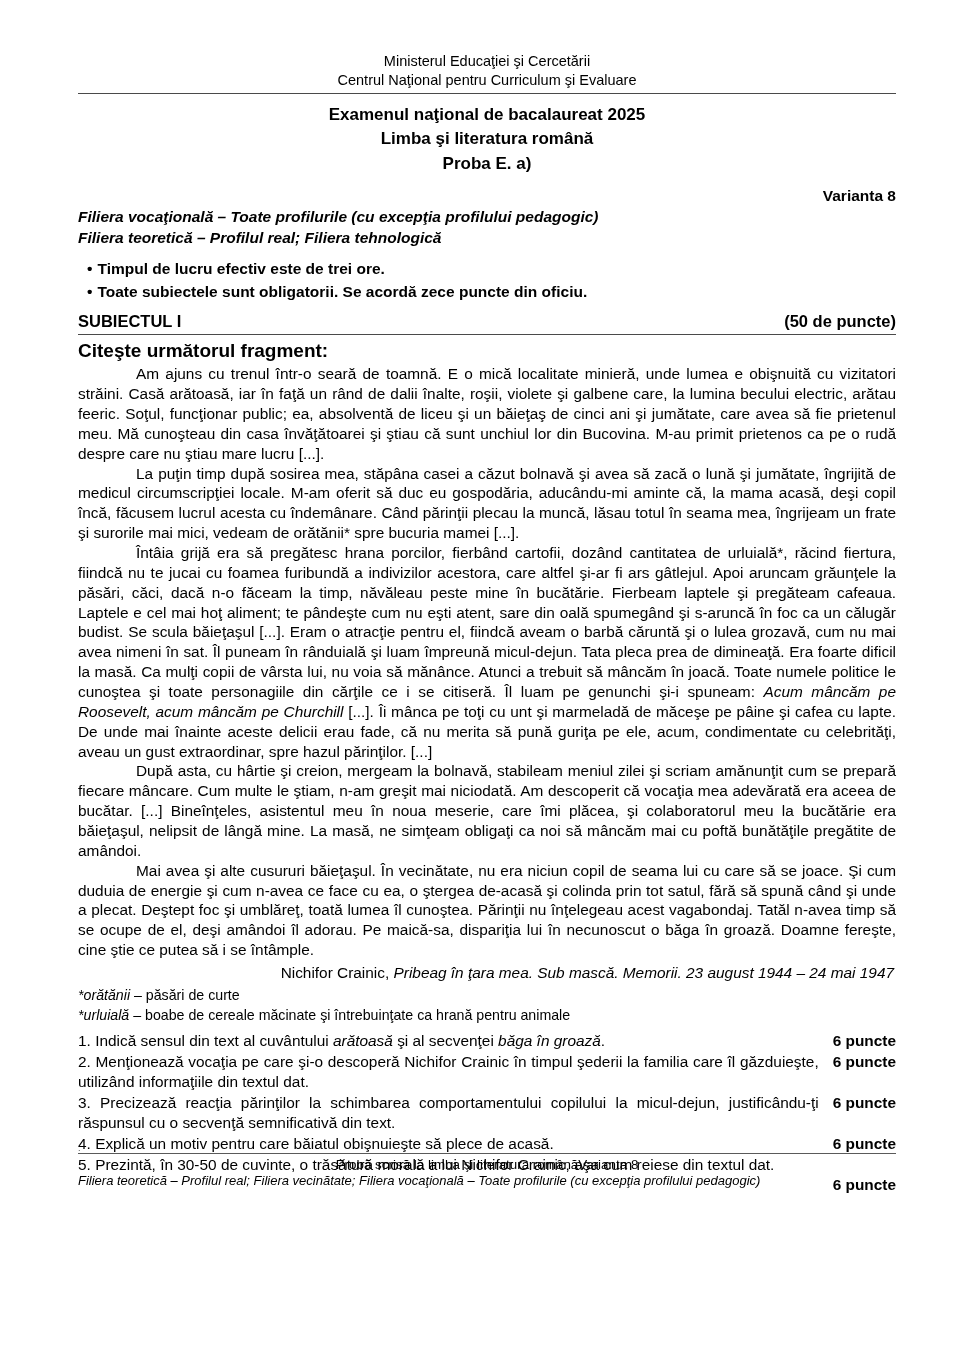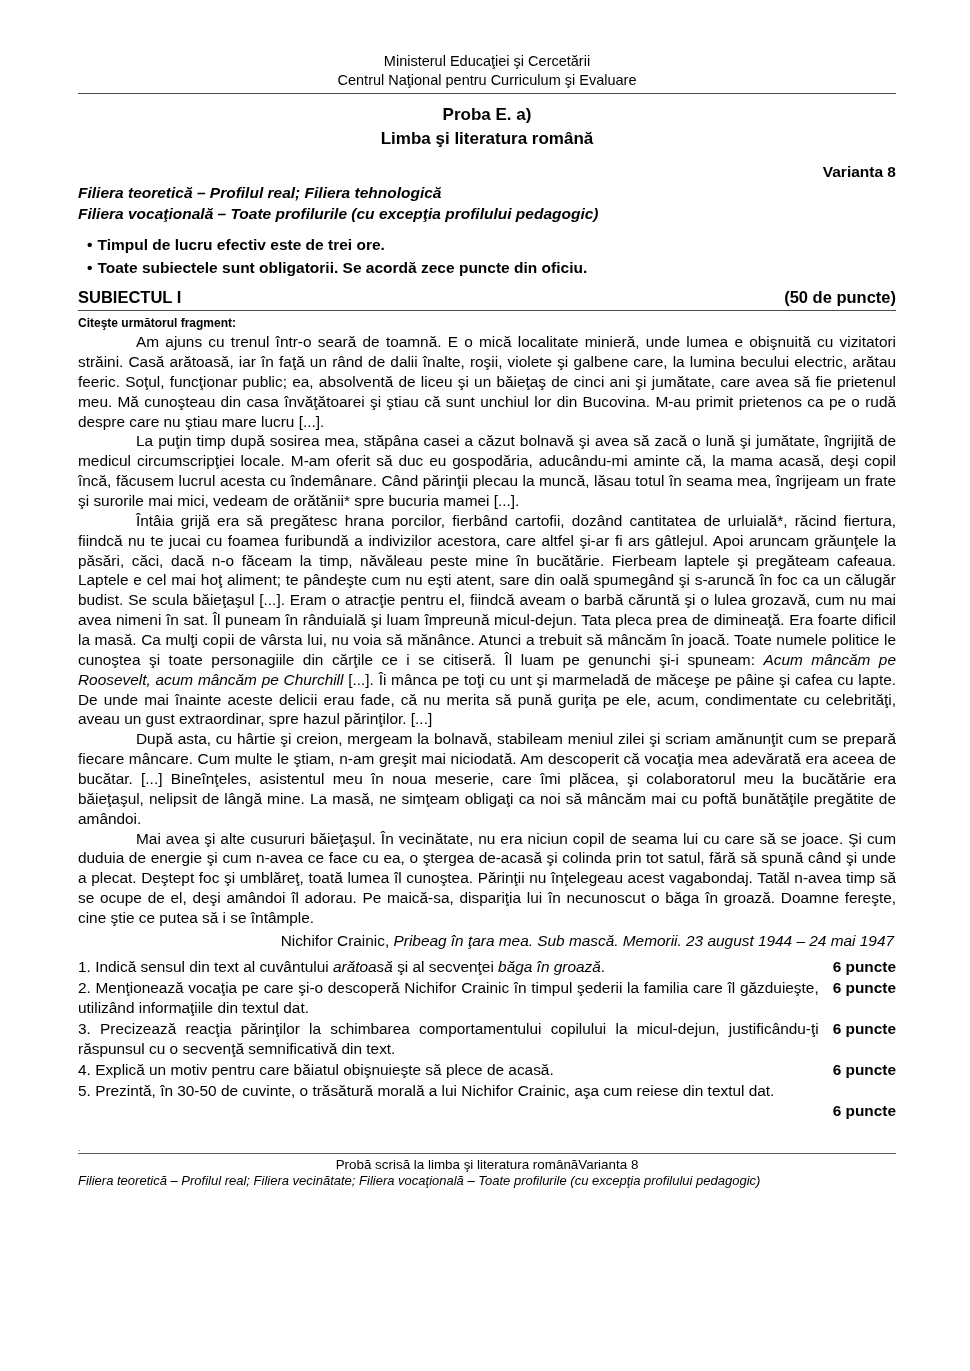--- a/index.html
+++ b/index.html
@@ -77,21 +77,21 @@
     display: flex;
     justify-content: space-between;
     align-items: center;
     font-weight: bold;
     font-size: 16.5px;
     margin-top: 9px;
   }
 
   .cerinta {
     font-weight: bold;
-    font-size: 12px;
+    font-size: 19px;
     margin-top: 5px;
   }
 
   
   .fragment {
     font-size: 15.4px;
     line-height: 1.29;
     text-align: justify;
     margin-top: 2px;
   }
@@ -181,29 +181,30 @@
 
 <div class="page">
 
   <div class="masthead">
     <div>Ministerul Educaţiei şi Cercetării</div>
     <div>Centrul Naţional pentru Curriculum şi Evaluare</div>
   </div>
   <hr class="rule dark">
 
   <div class="exam-title">
+    <div>Examenul naţional de bacalaureat 2025</div>
+    <div>Limba şi literatura română</div>
     <div>Proba E. a)</div>
-    <div>Limba şi literatura română</div>
   </div>
 
   <div class="varianta-top">Varianta 8</div>
 
   <div class="filiera">
+    <div>Filiera vocaţională – Toate profilurile (cu excepţia profilului pedagogic)</div>
     <div>Filiera teoretică – Profilul real; Filiera tehnologică</div>
-    <div>Filiera vocaţională – Toate profilurile (cu excepţia profilului pedagogic)</div>
   </div>
 
   <div class="bullets">
     <div><span class="dot">•</span><span>Timpul de lucru efectiv este de trei ore.</span></div>
     <div><span class="dot">•</span><span>Toate subiectele sunt obligatorii. Se acordă zece puncte din oficiu.</span></div>
   </div>
 
   <div class="subiect-line">
     <span>SUBIECTUL I</span>
     <span>(50 de puncte)</span>
@@ -215,20 +216,24 @@
   <div class="fragment">
     <p>Am ajuns cu trenul într-o seară de toamnă. E o mică localitate minieră, unde lumea e obişnuită cu vizitatori străini. Casă arătoasă, iar în faţă un rând de dalii înalte, roşii, violete şi galbene care, la lumina becului electric, arătau feeric. Soţul, funcţionar public; ea, absolventă de liceu şi un băieţaş de cinci ani şi jumătate, care avea să fie prietenul meu. Mă cunoşteau din casa învăţătoarei şi ştiau că sunt unchiul lor din Bucovina. M-au primit prietenos ca pe o rudă despre care nu ştiau mare lucru [...].</p>
     <p>La puţin timp după sosirea mea, stăpâna casei a căzut bolnavă şi avea să zacă o lună şi jumătate, îngrijită de medicul circumscripţiei locale. M-am oferit să duc eu gospodăria, aducându-mi aminte că, la mama acasă, deşi copil încă, făcusem lucrul acesta cu îndemânare. Când părinţii plecau la muncă, lăsau totul în seama mea, îngrijeam un frate şi surorile mai mici, vedeam de orătănii* spre bucuria mamei [...].</p>
     <p><span>Întâia grijă era să pregătesc hrana porcilor, fierbând cartofii, dozând cantitatea de urluială*, răcind fiertura, fiindcă nu te jucai cu foamea furibundă a indivizilor acestora, care altfel şi-ar fi ars gâtlejul. Apoi aruncam grăunţele la păsări, căci, dacă n-o făceam la timp, năvăleau peste mine în bucătărie. Fierbeam laptele şi pregăteam cafeaua. Laptele e cel mai hoţ aliment; te pândeşte cum nu eşti atent, sare din oală spumegând şi s-aruncă în foc ca un călugăr budist. Se scula băieţaşul [...]. Eram o atracţie pentru el, fiindcă aveam o barbă căruntă şi o lulea grozavă, cum nu mai avea nimeni în sat. Îl puneam în rânduială şi luam împreună micul-dejun. Tata pleca prea de dimineaţă. Era foarte dificil la masă. Ca mulţi copii de vârsta lui, nu voia să mănânce. Atunci a trebuit să mâncăm în joacă. Toate numele politice le cunoştea şi toate personagiile din cărţile ce i se citiseră. Îl luam pe genunchi şi-i spuneam: </span><i>Acum mâncăm pe Roosevelt, acum mâncăm pe Churchill</i><span> [...]. Îi mânca pe toţi cu unt şi marmeladă de măceşe pe pâine şi cafea cu lapte. De unde mai înainte aceste delicii erau fade, că nu merita să pună guriţa pe ele, acum, condimentate cu celebrităţi, aveau un gust extraordinar, spre hazul părinţilor. [...]</span></p>
     <p>După asta, cu hârtie şi creion, mergeam la bolnavă, stabileam meniul zilei şi scriam amănunţit cum se prepară fiecare mâncare. Cum multe le ştiam, n-am greşit mai niciodată. Am descoperit că vocaţia mea adevărată era aceea de bucătar. [...] Bineînţeles, asistentul meu în noua meserie, care îmi plăcea, şi colaboratorul meu la bucătărie era băieţaşul, nelipsit de lângă mine. La masă, ne simţeam obligaţi ca noi să mâncăm mai cu poftă bunătăţile pregătite de amândoi.</p>
     <p>Mai avea şi alte cusururi băieţaşul. În vecinătate, nu era niciun copil de seama lui cu care să se joace. Şi cum duduia de energie şi cum n-avea ce face cu ea, o ştergea de-acasă şi colinda prin tot satul, fără să spună când şi unde a plecat. Deştept foc şi umblăreţ, toată lumea îl cunoştea. Părinţii nu înţelegeau acest vagabondaj. Tatăl n-avea timp să se ocupe de el, deşi amândoi îl adorau. Pe maică-sa, dispariţia lui în necunoscut o băga în groază. Doamne fereşte, cine ştie ce putea să i se întâmple.</p>
   </div>
 
   <div class="attribution"><span>Nichifor Crainic, </span><i>Pribeag în ţara mea. Sub mască. Memorii. 23 august 1944 – 24 mai 1947</i></div>
 
+  <div class="footnotes">
+    <div><i>*orătănii</i><span> – păsări de curte</span></div>
+    <div><i>*urluială</i><span> – boabe de cereale măcinate şi întrebuinţate ca hrană pentru animale</span></div>
+  </div>
 
   <div class="section-a">
 
     <div class="qrow">
       <span class="pts">6 puncte</span><span>1. </span><span>Indică sensul din text al cuvântului </span><i>arătoasă</i><span> şi al secvenţei </span><i>băga în groază</i><span>.</span>
     </div>
     <div class="clear"></div>
 
     <div class="qrow just-text">
       <span class="pts">6 puncte</span><span>2. </span><span>Menţionează vocaţia pe care şi-o descoperă Nichifor Crainic în timpul şederii la familia care îl găzduieşte, utilizând informaţiile din textul dat.</span>

